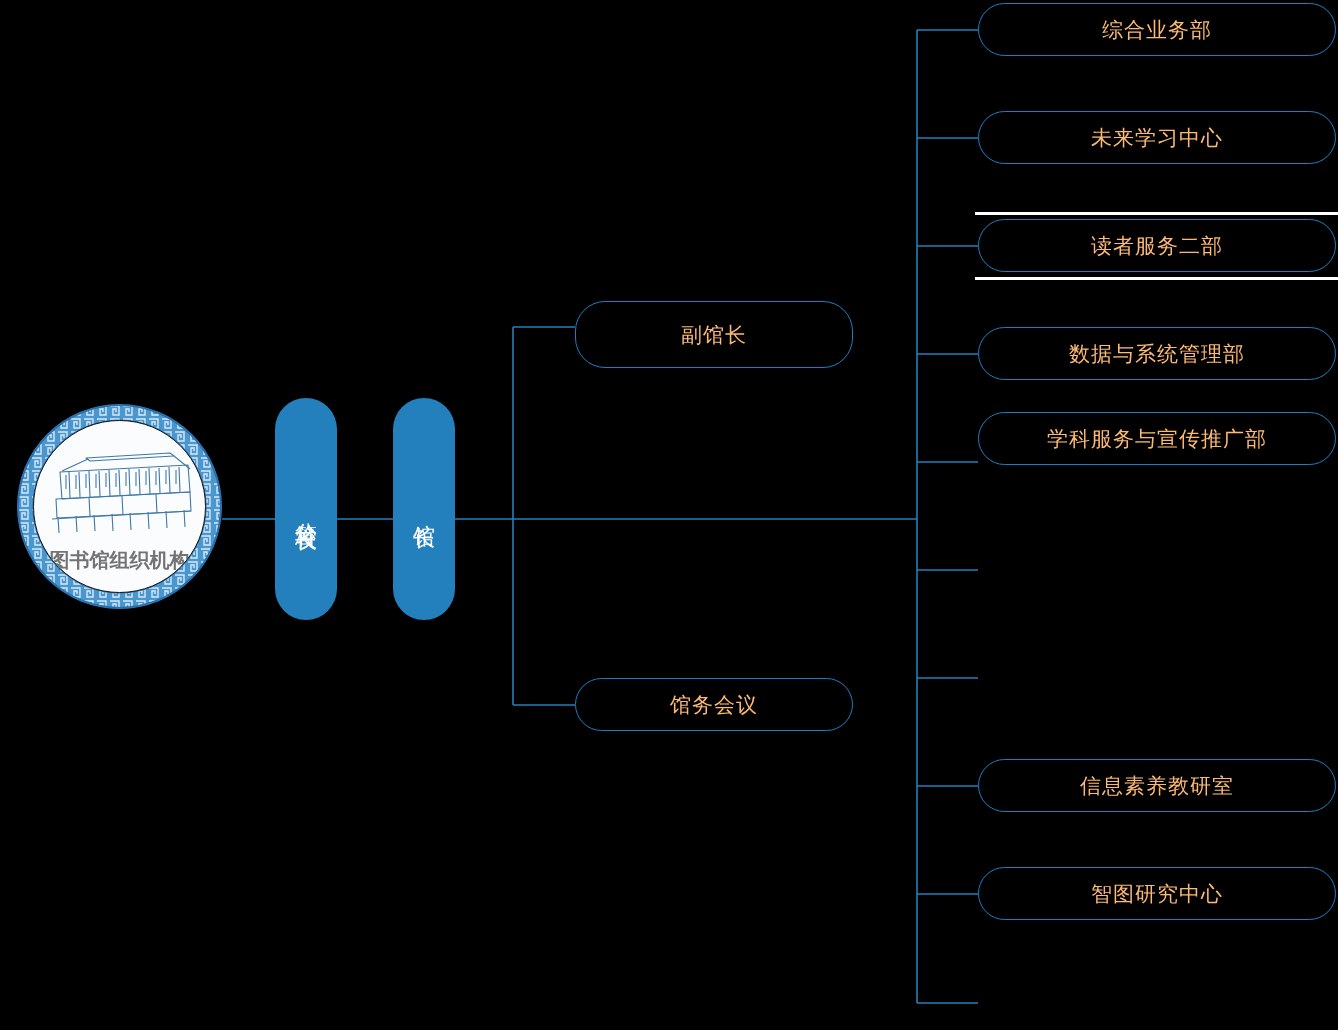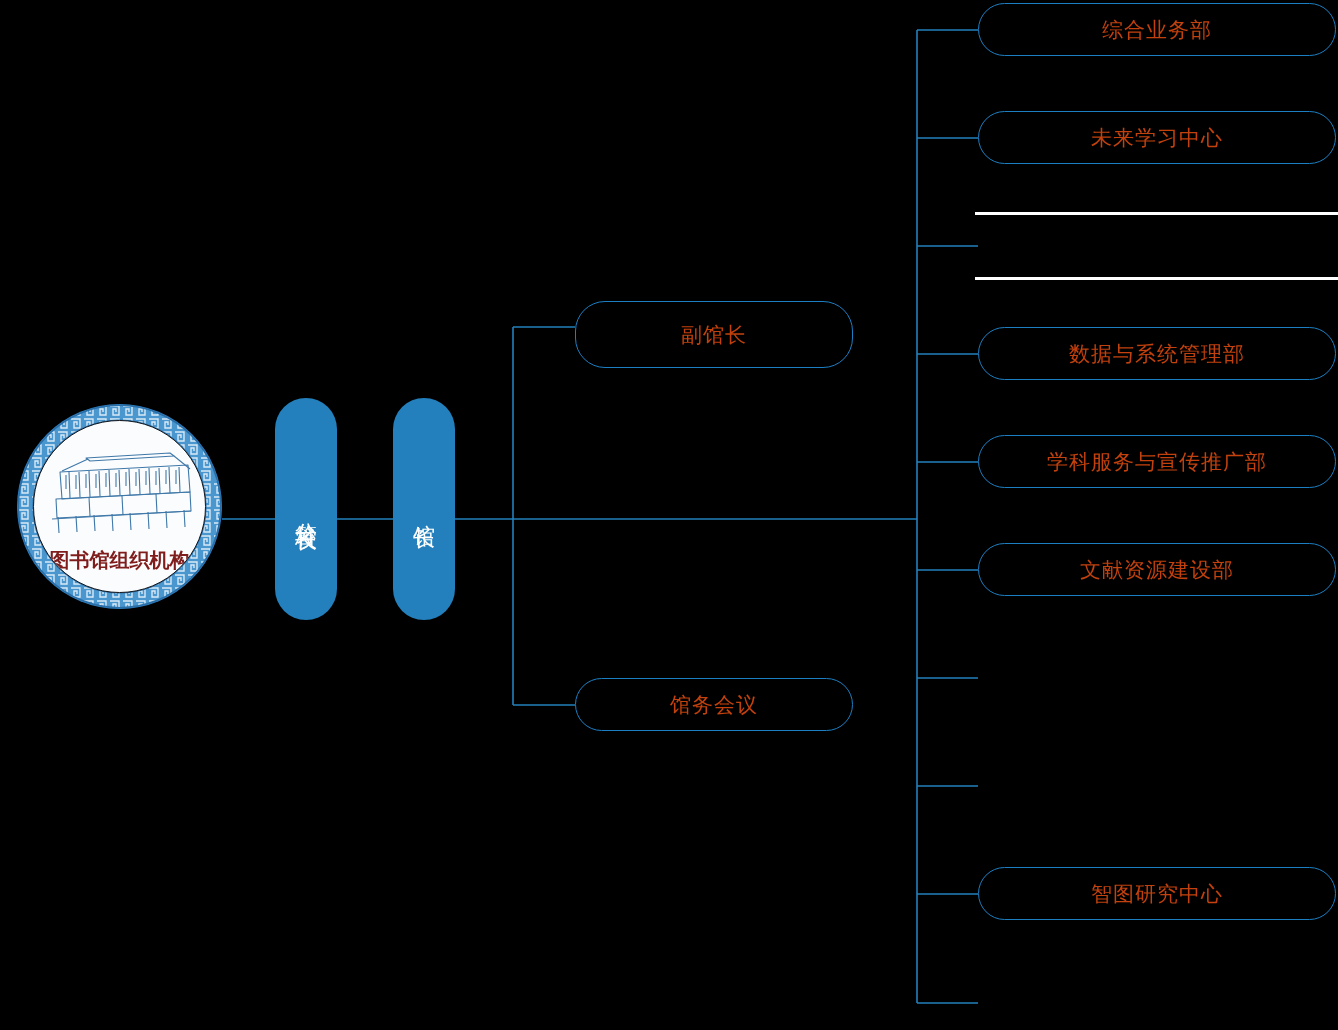--- a/index.html
+++ b/index.html
@@ -68,21 +68,21 @@
   .logo-caption {
     position: absolute;
     left: 0;
     right: 0;
     top: 126px;
     text-align: center;
     font-family: "Liberation Serif", "DejaVu Serif", serif;
     font-weight: bold;
     font-size: 20px;
     letter-spacing: 0px;
-    color: #7f1d1d;
+    color: #737373;
     white-space: nowrap;
   }
 
   
   .pill-v {
     position: absolute;
     background: #2380bd;
     border-radius: 34px;
     color: #ffffff;
     display: flex;
@@ -100,21 +100,21 @@
   }
   #node-fgxz { left: 275px; top: 398px; width: 62px; height: 222px; }
   #node-gz    { left: 393px; top: 398px; width: 62px; height: 222px; }
 
   
   .pill-o {
     position: absolute;
     border: 1.6px solid #1d7fc3;
     border-radius: 30px;
     background: transparent;
-    color: #c2410c;
+    color: #fdba74;
     display: flex;
     align-items: center;
     justify-content: center;
     font-size: 21px;
     letter-spacing: 1px;
     white-space: nowrap;
     box-sizing: border-box;
   }
   #node-fgz  { left: 575px; top: 301px; width: 278px; height: 67px; }
   #node-gwhy { left: 575px; top: 678px; width: 278px; height: 53px; }
@@ -254,28 +254,31 @@
   <div class="pill-o" id="node-gwhy">
     <span>馆务会议</span>
   </div>
 
   <div class="pill-o dept" style="top:3px">
       <span>综合业务部</span>
     </div>
   <div class="pill-o dept" style="top:111px">
       <span>未来学习中心</span>
     </div>
+  <div class="pill-o dept" style="top:219px">
+      <span>读者服务二部</span>
+    </div>
   <div class="pill-o dept" style="top:327px">
       <span>数据与系统管理部</span>
     </div>
-  <div class="pill-o dept" style="top:435px">
+  <div class="pill-o dept" style="top:412px">
       <span>学科服务与宣传推广部</span>
     </div>
-  <div class="pill-o dept" style="top:543px">
-      <span>文献资源建设部</span>
+  <div class="pill-o dept" style="top:759px">
+      <span>信息素养教研室</span>
     </div>
   <div class="pill-o dept" style="top:867px">
       <span>智图研究中心</span>
     </div>
 
   <div class="hl-rule" style="left:975px; top:212px; width:363px;"></div>
   <div class="hl-rule" style="left:975px; top:277px; width:363px;"></div>
 
 </div>
 

